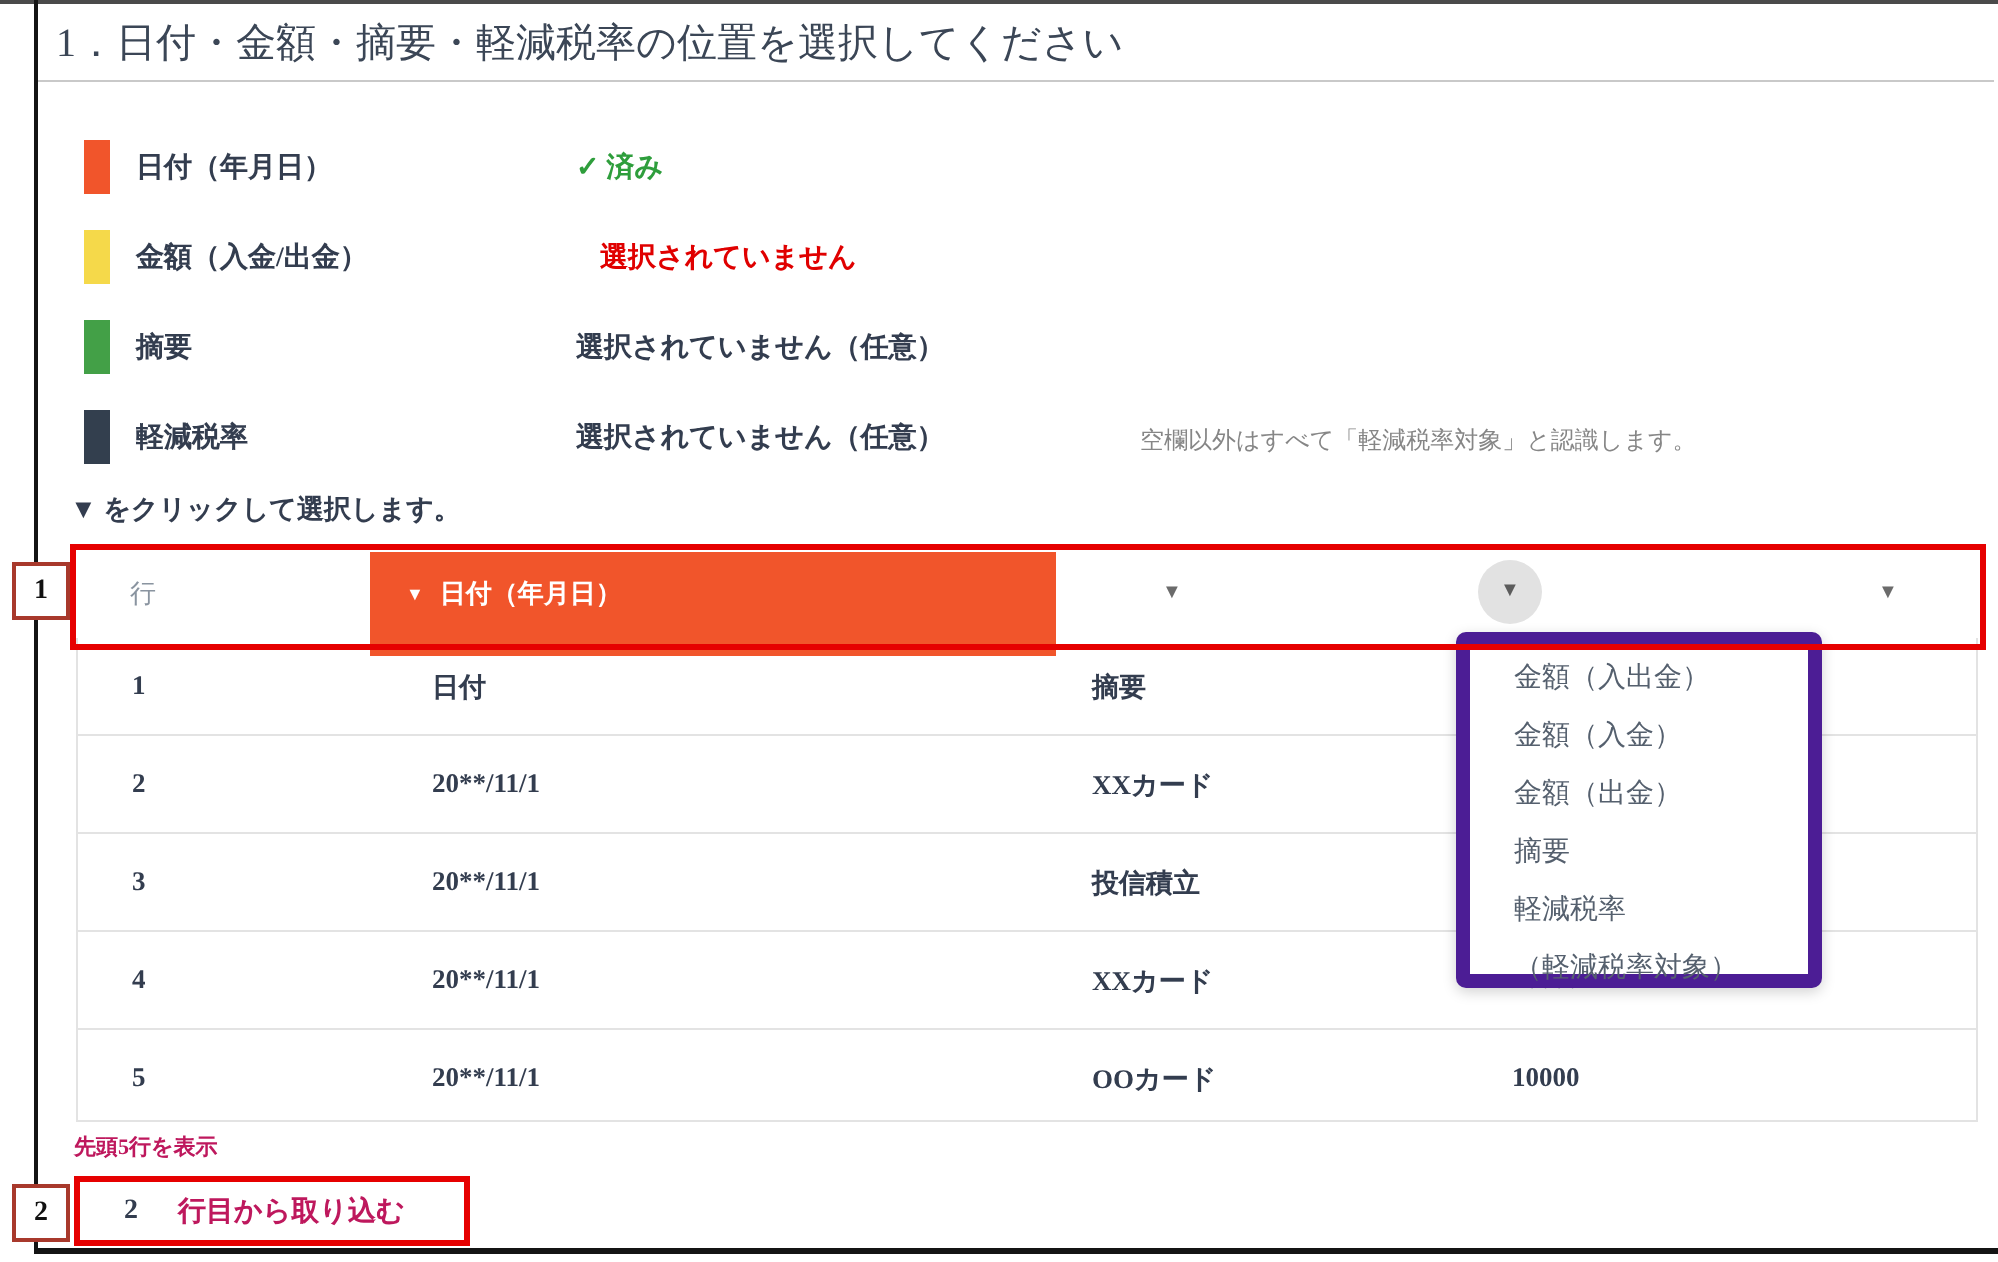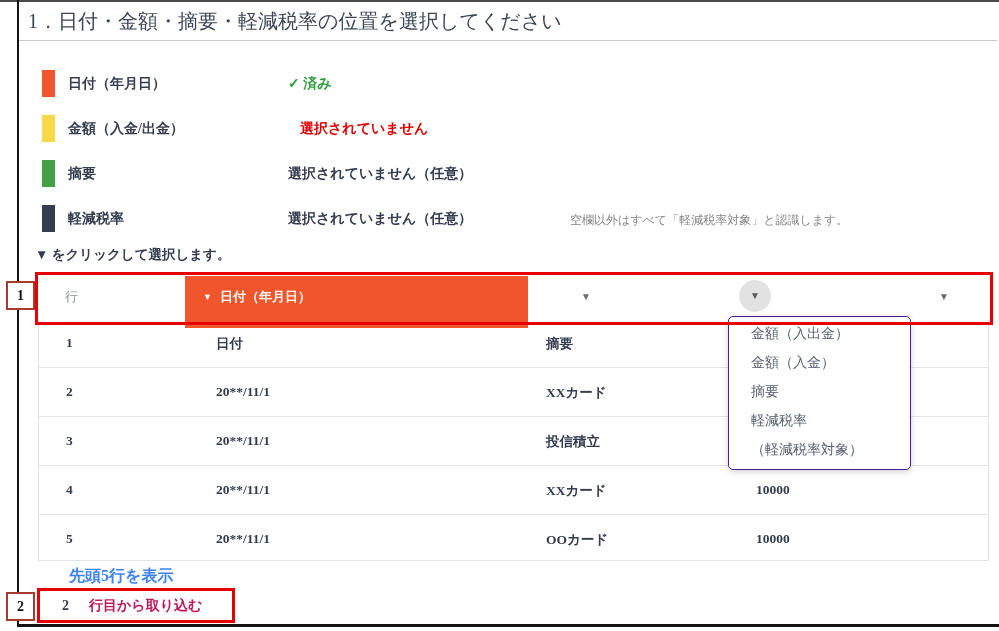--- a/index.html
+++ b/index.html
@@ -41,25 +41,25 @@
   
   .table-body{position:absolute;left:38px;top:319px;width:949px;height:241px;
     border-left:1px solid #e3e3e3;border-right:1px solid #e3e3e3;border-bottom:1px solid #e3e3e3;z-index:1;}
   .t-row{position:relative;height:48px;border-bottom:1px solid #e3e3e3;font-size:13.5px;font-weight:bold;color:#333d4f;}
   .t-row:last-child{border-bottom:none;}
   .c-num{position:absolute;left:27px;top:16px;}
   .c-date{position:absolute;left:177px;top:16px;white-space:nowrap;}
   .c-sum{position:absolute;left:507px;top:16px;white-space:nowrap;}
   .c-amt{position:absolute;left:717px;top:16px;white-space:nowrap;}
   
-  .dropdown{position:absolute;left:728px;top:316px;width:183px;height:154px;background:#fff;
-    border:1px solid #4c1d95;border-radius:5px;box-shadow:0 2px 7px rgba(0,0,0,0.18);z-index:20;padding-top:2px;box-sizing:border-box;}
+  .dropdown{position:absolute;left:728px;top:316px;width:183px;height:178px;background:#fff;
+    border:7px solid #4c1d95;border-radius:5px;box-shadow:0 2px 7px rgba(0,0,0,0.18);z-index:20;padding-top:2px;box-sizing:border-box;}
   .dd-item{height:29px;line-height:29px;padding-left:22px;font-size:14px;color:#55606e;cursor:pointer;white-space:nowrap;}
   
-  .footer-note{position:absolute;left:37px;top:566px;font-size:16px;font-weight:bold;color:#3b82f6;margin-left:32px;}
+  .footer-note{position:absolute;left:37px;top:566px;font-size:11px;font-weight:bold;color:#be185d;}
   .import-box{position:absolute;left:37px;top:588px;width:192px;height:29px;border:3px solid #e60000;
     background:#fff;display:flex;align-items:center;z-index:10;}
   .import-value{margin-left:22px;font-size:14px;font-weight:bold;color:#333d4f;cursor:pointer;}
   .import-label{margin-left:20px;font-size:14px;font-weight:bold;color:#be185d;white-space:nowrap;}
   
   .callout{position:absolute;left:6px;width:25px;height:25px;border:2px solid #a8392c;background:#fff;
     text-align:center;line-height:25px;font-size:14px;font-weight:bold;color:#111;z-index:40;}
   .callout.n1{top:281px;}
   .callout.n2{top:592px;}
 </style>
@@ -142,20 +142,21 @@
       <span class="c-num">5</span>
       <span class="c-date">20**/11/1</span>
       <span class="c-sum">OOカード</span>
       <span class="c-amt">10000</span>
     </div>
   </div>
 
   <div class="dropdown">
     <div class="dd-item">金額（入出金）</div>
     <div class="dd-item">金額（入金）</div>
+    <div class="dd-item">金額（出金）</div>
     <div class="dd-item">摘要</div>
     <div class="dd-item">軽減税率</div>
     <div class="dd-item">（軽減税率対象）</div>
   </div>
 
   <div class="footer-note">先頭5行を表示</div>
   <div class="import-box">
     <span class="import-value">2</span>
     <span class="import-label">行目から取り込む</span>
   </div>

